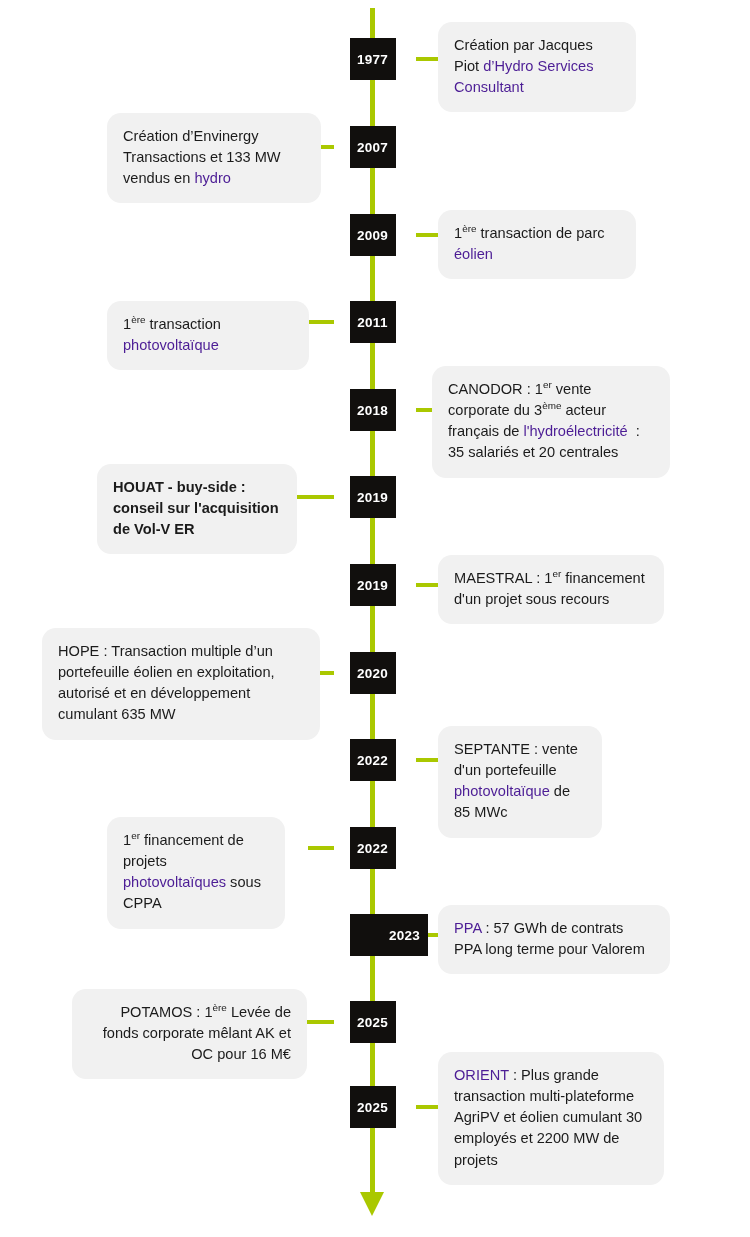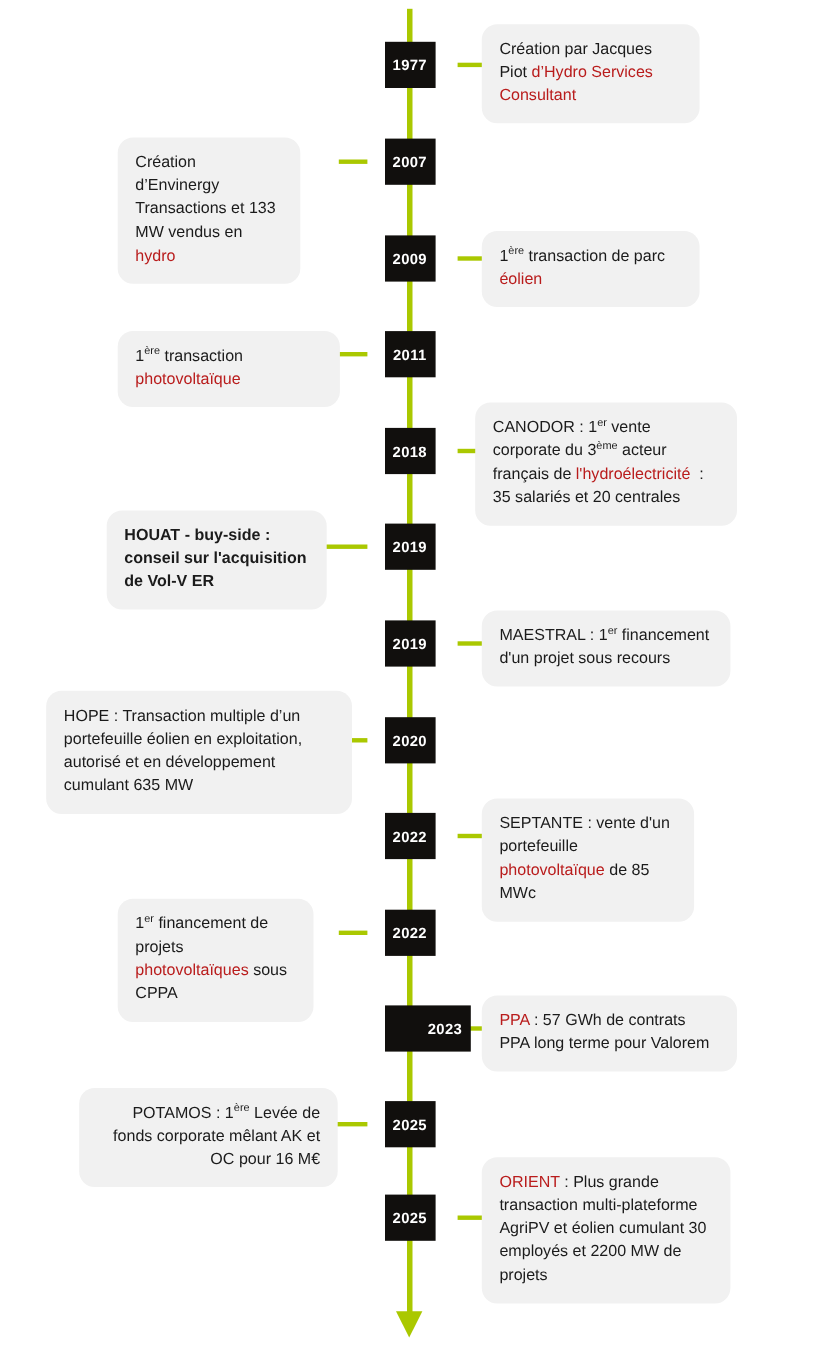--- a/index.html
+++ b/index.html
@@ -75,42 +75,42 @@
     padding: 13px 16px 14px 16px;
     z-index: 3;
   }
   .card-text {
     font-size: 14.6px;
     line-height: 1.45;
     color: #1b1b1b;
     white-space: pre-wrap;
     word-break: normal;
   }
-  .hl { color: #b91c1c; }
+  .hl { color: #4c1d95; }
   sup {
     font-size: 0.68em;
     vertical-align: super;
     line-height: 0;
   }
 </style>
 </head>
 <body>
 
 <div id="timeline-root">
   <div class="axis-line"></div>
   <div class="axis-arrow"></div>
   <div id="events-layer">
       <div class="connector" style="left: 416px; width: 24px; top: 57px;"></div>
       <div class="year-box" style="left: 349.5px; top: 38px;">1977</div>
       <div class="card" style="left: 438px; top: 22px; width: 198px;">
         <div class="card-text"><span>Création par Jacques Piot </span><span class="hl">d’Hydro Services Consultant</span></div>
       </div>
       <div class="connector" style="left: 308px; width: 26px; top: 145px;"></div>
       <div class="year-box" style="left: 349.5px; top: 126px;">2007</div>
-      <div class="card" style="left: 107px; top: 125px; width: 166px;">
+      <div class="card" style="left: 107px; top: 113px; width: 214px;">
         <div class="card-text"><span>Création d’Envinergy Transactions et 133 MW vendus en </span><span class="hl">hydro</span></div>
       </div>
       <div class="connector" style="left: 416px; width: 24px; top: 233px;"></div>
       <div class="year-box" style="left: 349.5px; top: 214px;">2009</div>
       <div class="card" style="left: 438px; top: 210px; width: 198px;">
         <div class="card-text"><span>1</span><sup>ère</sup><span> transaction de parc </span><span class="hl">éolien</span></div>
       </div>
       <div class="connector" style="left: 308px; width: 26px; top: 320px;"></div>
       <div class="year-box" style="left: 349.5px; top: 301px;">2011</div>
       <div class="card" style="left: 107px; top: 301px; width: 202px;">
@@ -131,21 +131,21 @@
       <div class="card" style="left: 438px; top: 555px; width: 226px;">
         <div class="card-text"><span>MAESTRAL : 1</span><sup>er</sup><span> financement d'un projet sous recours</span></div>
       </div>
       <div class="connector" style="left: 319px; width: 15px; top: 671px;"></div>
       <div class="year-box" style="left: 349.5px; top: 652px;">2020</div>
       <div class="card" style="left: 42px; top: 628px; width: 278px;">
         <div class="card-text"><span>HOPE : Transaction multiple d’un portefeuille éolien en exploitation, autorisé et en développement cumulant 635 MW</span></div>
       </div>
       <div class="connector" style="left: 416px; width: 24px; top: 758px;"></div>
       <div class="year-box" style="left: 349.5px; top: 739px;">2022</div>
-      <div class="card" style="left: 438px; top: 726px; width: 193px;">
+      <div class="card" style="left: 438px; top: 726px; width: 164px;">
         <div class="card-text"><span>SEPTANTE : vente d'un portefeuille </span><span class="hl">photovoltaïque</span><span> de 85 MWc</span></div>
       </div>
       <div class="connector" style="left: 308px; width: 26px; top: 846px;"></div>
       <div class="year-box" style="left: 349.5px; top: 827px;">2022</div>
       <div class="card" style="left: 107px; top: 817px; width: 178px;">
         <div class="card-text"><span>1</span><sup>er</sup><span> financement de projets </span><span class="hl">photovoltaïques</span><span> sous CPPA</span></div>
       </div>
       <div class="connector" style="left: 416px; width: 24px; top: 933px;"></div>
       <div class="year-box" style="left: 349.5px; top: 914px; padding-left: 32px;">2023</div>
       <div class="card" style="left: 438px; top: 905px; width: 232px;">

